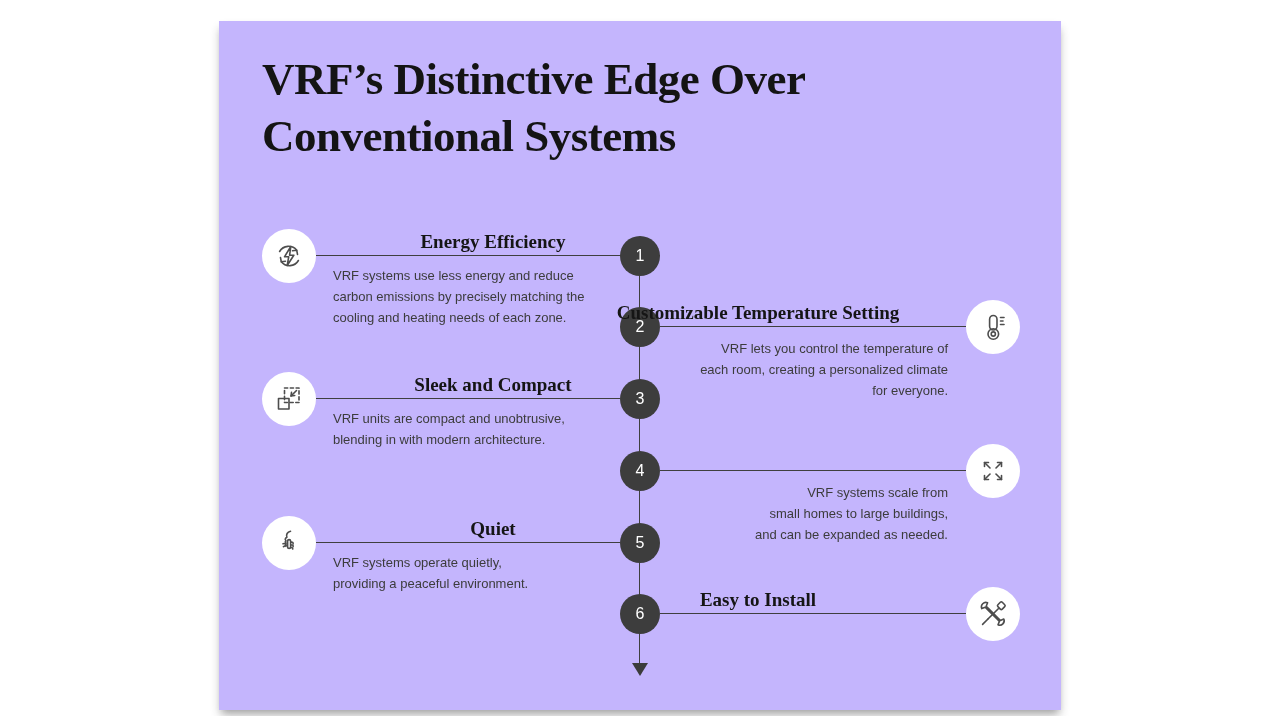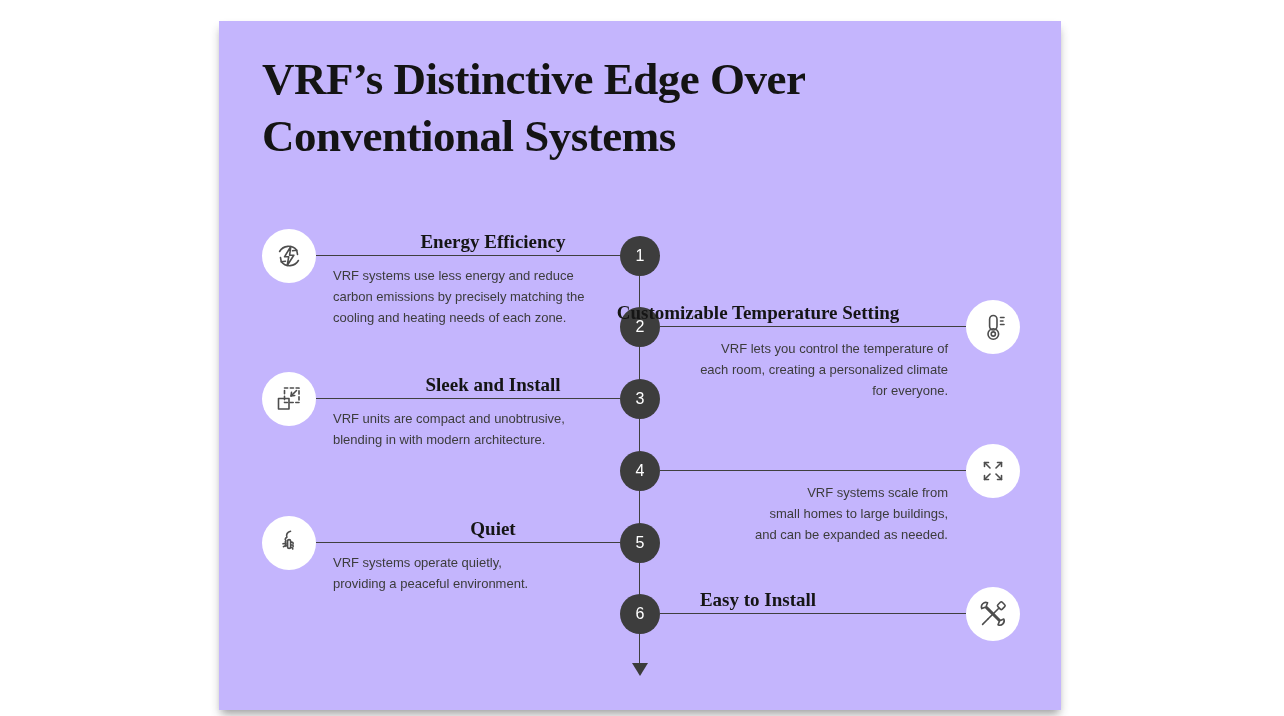--- a/index.html
+++ b/index.html
@@ -120,21 +120,21 @@
 for everyone.</div>
 
   <div class="icon-circle" style="left:43px;top:351px">
     <svg viewBox="0 0 32 32">
       <rect class="icon-stroke" x="11.5" y="5" width="14.5" height="14.5" stroke-dasharray="3.2 2.6"></rect>
       <rect class="icon-stroke" x="5.5" y="15.5" width="10.5" height="10.5" fill="#ffffff"></rect>
       <line class="icon-stroke" x1="23.5" y1="7.5" x2="18" y2="13"></line>
       <polyline class="icon-stroke" points="18.5,9.3 18,13 21.7,12.5"></polyline>
     </svg>
   </div>
-  <div class="item-title t-left" style="top:352px">Sleek and Install</div>
+  <div class="item-title t-left" style="top:352px">Sleek and Compact</div>
   <div class="item-desc d-left" style="top:387px">VRF units are compact and unobtrusive,
 blending in with modern architecture.</div>
 
   <div class="icon-circle" style="left:747px;top:423px">
     <svg viewBox="0 0 32 32">
       <line class="icon-stroke" x1="13" y1="13" x2="7.5" y2="7.5"></line>
       <polyline class="icon-stroke" points="7.5,11.5 7.5,7.5 11.5,7.5"></polyline>
       <line class="icon-stroke" x1="19" y1="13" x2="24.5" y2="7.5"></line>
       <polyline class="icon-stroke" points="20.5,7.5 24.5,7.5 24.5,11.5"></polyline>
       <line class="icon-stroke" x1="13" y1="19" x2="7.5" y2="24.5"></line>

